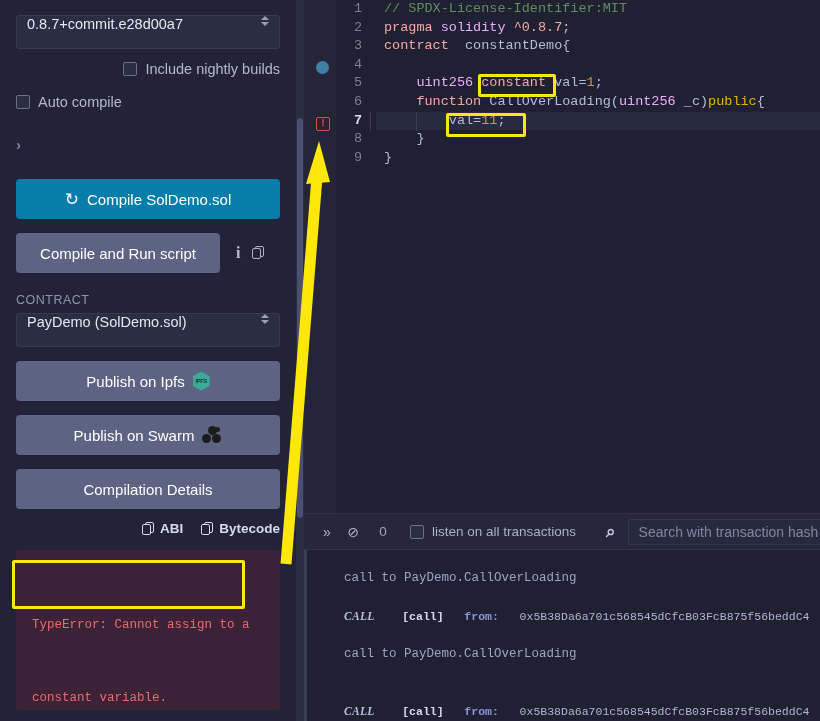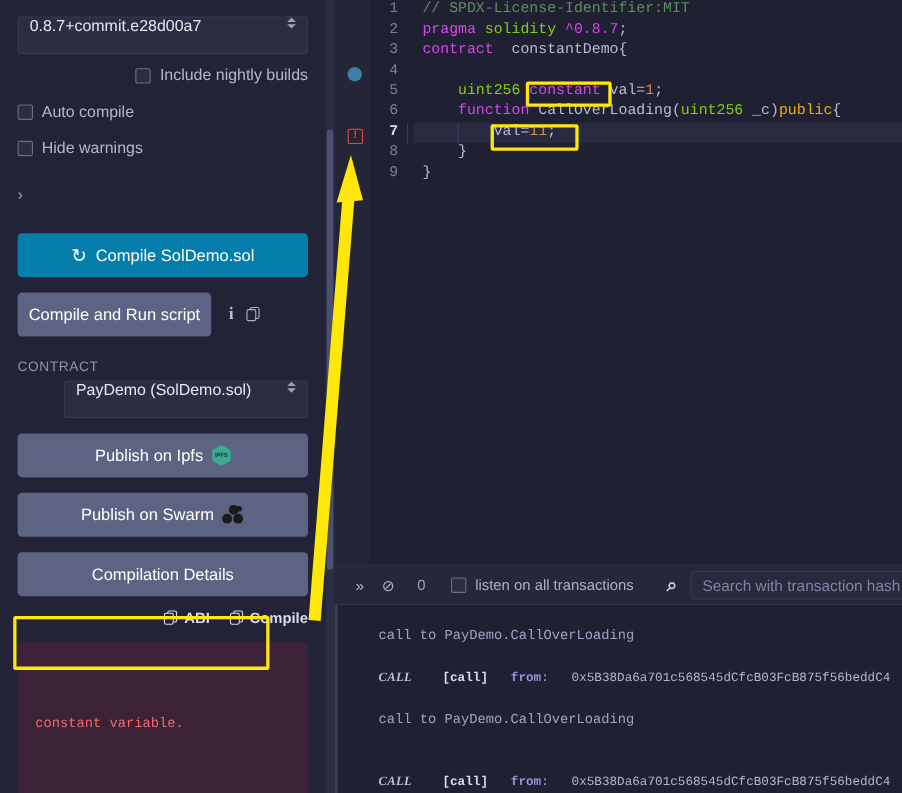--- a/index.html
+++ b/index.html
@@ -47,21 +47,21 @@
 
   .btn{
     margin-top:14px; width:100%; height:40px; border-radius:4px;
     display:flex; align-items:center; justify-content:center; gap:8px;
     font-size:15px; color:#fff; border:none; cursor:pointer;
   }
   .btn-primary{ background:#057eac; margin-top:26px; }
   .btn-sec{ background:#5d6382; }
 
   .run-row{ display:flex; align-items:center; gap:0; margin-top:14px; }
-  .run-row .btn{ margin-top:0; width:176px; }
+  .run-row .btn{ margin-top:0; width:204px; }
   .run-icons{ display:flex; align-items:center; gap:12px; padding-left:16px; color:#aab0cd; }
   .ic-i{ font-family:"Liberation Serif", serif; font-weight:bold; font-size:16px; color:#b8bdd8; }
 
   .section-label{ margin-top:20px; color:#8d93b0; font-size:12.5px; letter-spacing:.5px; }
 
   .pub-btn{ position:relative; }
   .ipfs-badge{
     width:17px; height:19px; background:#3dab93;
     clip-path:polygon(50% 0,100% 25%,100% 75%,50% 100%,0 75%,0 25%);
     display:flex; align-items:center; justify-content:center;
@@ -114,24 +114,24 @@
   .ed-lines{ position:absolute; left:40px; top:0; width:32px; height:100%;
              text-align:right; color:#7a7f9e; }
   .ed-code{ position:absolute; left:80px; top:0; right:0; height:100%; color:#c8cce0; }
   .ln{ height:18.6px; line-height:18.6px; padding-right:6px; }
   .cl{ height:18.6px; line-height:18.6px; padding-left:8px; white-space:pre; }
   .cl.active{ background:#282b40; }
   .ln.active{ color:#d8dcf0; font-weight:bold; }
   .vbar{ position:absolute; left:74px; width:1px; background:#3a3e57; }
 
   .tok-c{ color:#5f8f5f; }   
-  .tok-k{ color:#d946ef; }   
+  .tok-k{ color:#fca5a5; }   
   .tok-g{ color:#eab308; }   
   .tok-n{ color:#d38f4f; }   
-  .tok-t{ color:#84cc16; }   
+  .tok-t{ color:#f0abfc; }   
   .tok-f{ color:#b6bcd6; }   
 
   .bp-dot{ position:absolute; left:12px; width:13px; height:13px; border-radius:50%;
            background:#3f7fa5; }
   .err-mark{ position:absolute; left:12px; width:14px; height:14px;
              border:1.5px solid #e2494f; border-radius:2px; background:#2a2230;
              color:#e2494f; font-size:10px; font-weight:bold; line-height:11px; text-align:center; }
 
   
   #terminal{ flex:1; background:#1f2132; position:relative; border-top:1px solid #2f3247; }
@@ -180,24 +180,20 @@
       <div class="chk-row right">
         <span class="chk"></span>
         <span>Include nightly builds</span>
       </div>
 
       <div class="chk-row left">
         <span class="chk"></span>
         <span>Auto compile</span>
       </div>
 
-      <div class="chk-row left">
-        <span class="chk"></span>
-        <span>Hide warnings</span>
-      </div>
 
       <div class="adv-row">
         <span class="chev">›</span>
       </div>
 
       <button class="btn btn-primary">
         <span style="font-size:17px;">↻</span>
         <span>Compile SolDemo.sol</span>
       </button>
 
@@ -209,21 +205,21 @@
           <span class="ic-i">i</span>
           <span class="copy-ic">
               <i class="back"></i>
               <i class="front"></i>
             </span>
         </span>
       </div>
 
       <div class="section-label">CONTRACT</div>
 
-      <div class="select-box" style="margin-top:6px;margin-left:42px;">
+      <div class="select-box" style="margin-top:6px;">
         <span class="val">PayDemo (SolDemo.sol)</span>
         <span class="spinner">
             <i class="up"></i>
             <i class="dn"></i>
           </span>
       </div>
 
       <button class="btn btn-sec pub-btn" style="">
         <span>Publish on Ipfs</span>
         <span class="ipfs-badge">IPFS</span>
@@ -249,25 +245,26 @@
               <i class="back"></i>
               <i class="front"></i>
             </span>
           <span>ABI</span>
         </span>
         <span class="abi-item">
           <span class="copy-ic">
               <i class="back"></i>
               <i class="front"></i>
             </span>
-          <span>Compile</span>
+          <span>Bytecode</span>
         </span>
       </div>
 
       <div class="err-panel">
+        <div>TypeError: Cannot assign to a</div>
         <div>constant variable.</div>
         
         
         
         
       </div>
 
     </div>
   </div>
 

